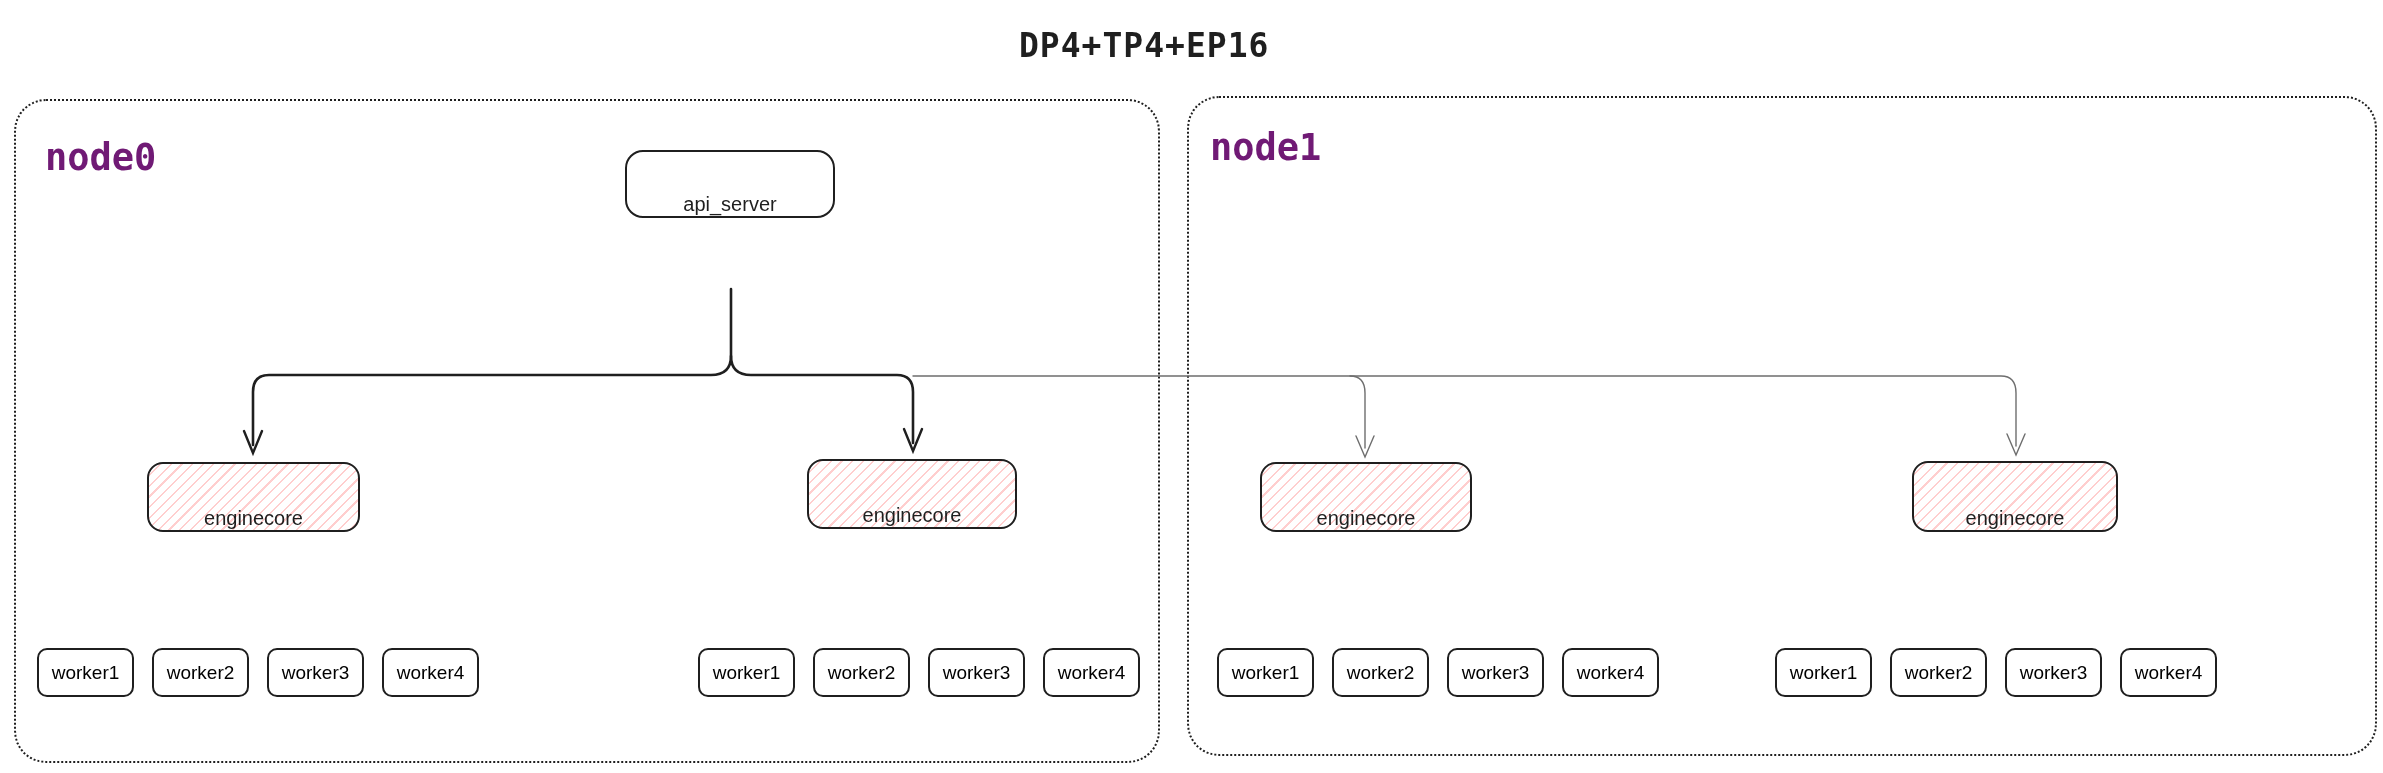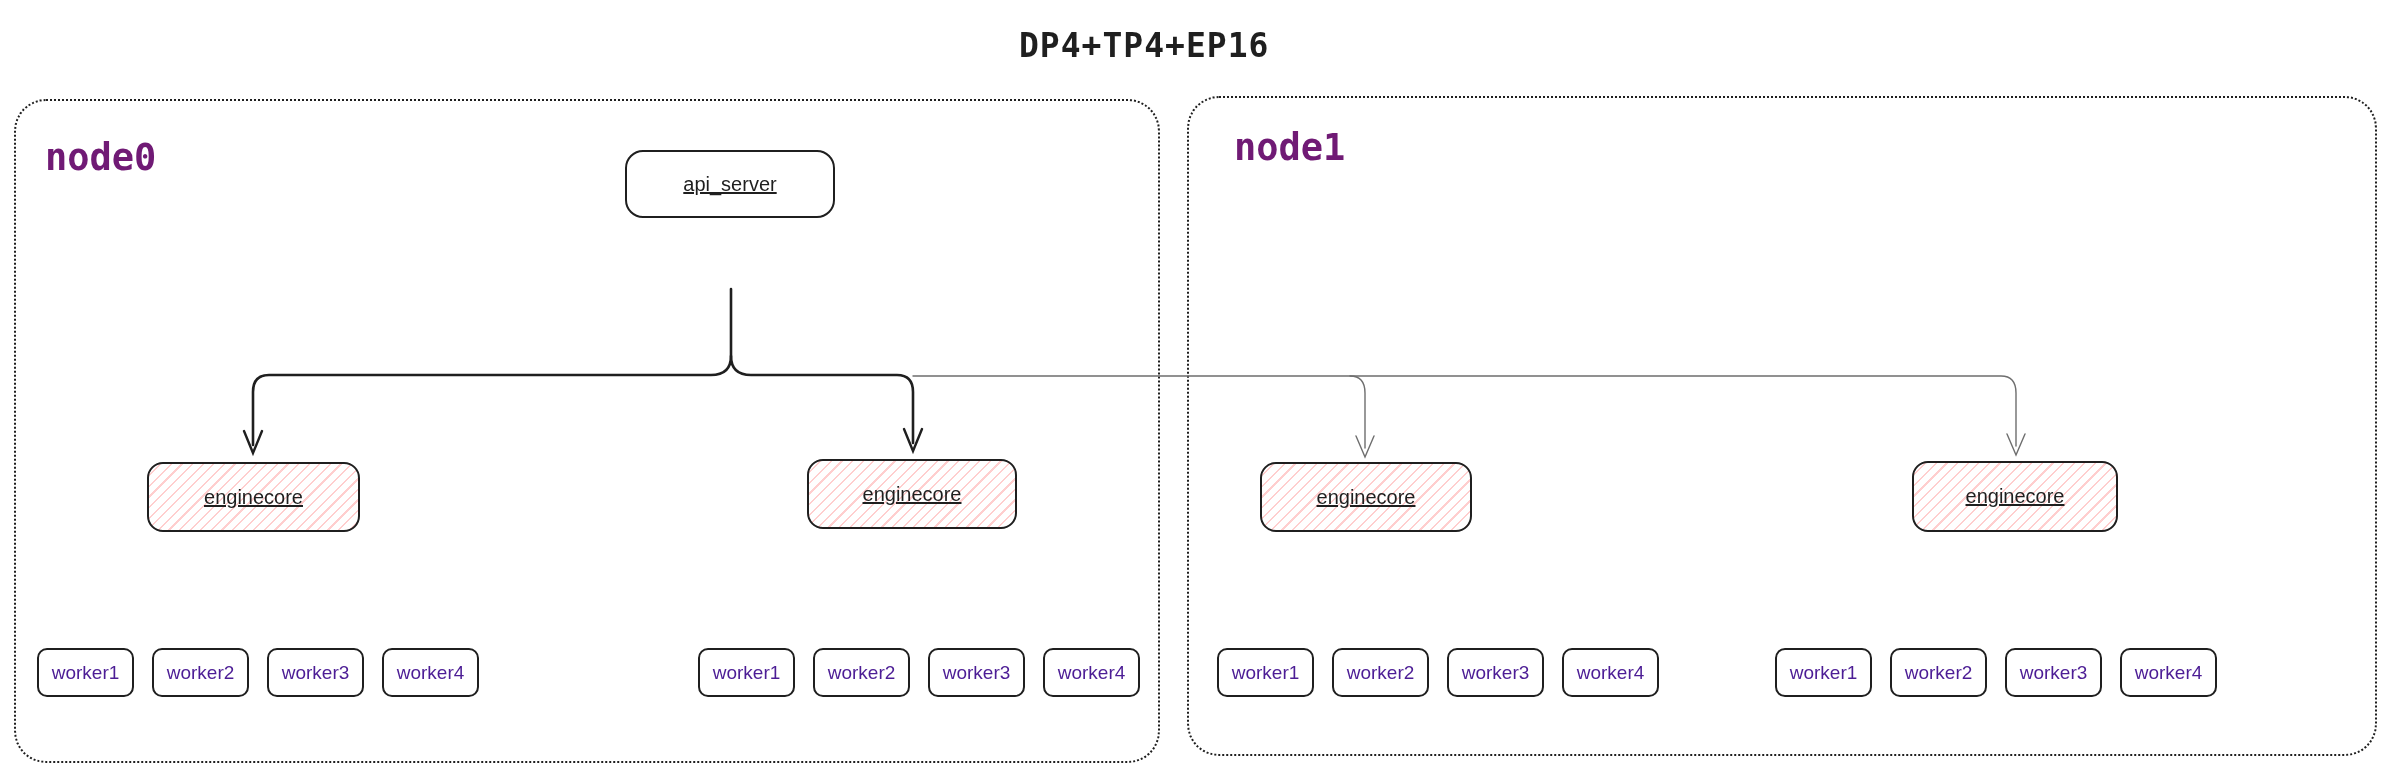--- a/index.html
+++ b/index.html
@@ -26,32 +26,31 @@
   }
   .node0{left:14px;top:99px;width:1142px;height:660px;}
   .node1{left:1187px;top:96px;width:1186px;height:656px;}
   .node-label{
     position:absolute;
     font-family:"DejaVu Sans Mono", monospace;
     font-size:37px;font-weight:600;color:#701a75;
     white-space:nowrap;
   }
   .node0-label{left:45px;top:136px;}
-  .node1-label{left:1210px;top:126px;margin-left:24px;}
+  .node1-label{left:1210px;top:126px;}
 
   .proc-box{
     position:absolute;
     border:2.5px solid #1f1f1f;
     border-radius:18px;
-    display:flex;align-items:center;justify-content:center;
+    display:flex;align-items:flex-end;justify-content:center;
     font-size:20px;color:#1f1f1f;
     background:#ffffff;
     z-index:3;
     box-sizing:border-box;
-    text-decoration:underline;
   }
   .hatch-green{
     background-color:#ffffff;
     background-image:repeating-linear-gradient(135deg,
       rgba(178,242,187,0.95) 0px, rgba(178,242,187,0.95) 1.7px,
       transparent 1.7px, transparent 8px);
   }
   .hatch-red{
     background-color:#ffffff;
     background-image:repeating-linear-gradient(135deg,
@@ -68,21 +67,21 @@
   .worker-row{
     position:absolute;top:648px;
     display:flex;gap:18px;z-index:3;
   }
   .wg1{left:37px;} .wg2{left:698px;} .wg3{left:1217px;} .wg4{left:1775px;}
   .worker-box{
     width:97px;height:49px;
     border:2.2px solid #1f1f1f;border-radius:10px;
     background:#ffffff;
     display:flex;align-items:center;justify-content:center;
-    font-size:19px;color:#4c1d95;
+    font-size:19px;color:#000000;
     box-sizing:border-box;
   }
   .edges-svg{
     position:absolute;left:0;top:0;z-index:2;
   }
 </style>
 </head>
 <body>
 
 <div class="canvas">

